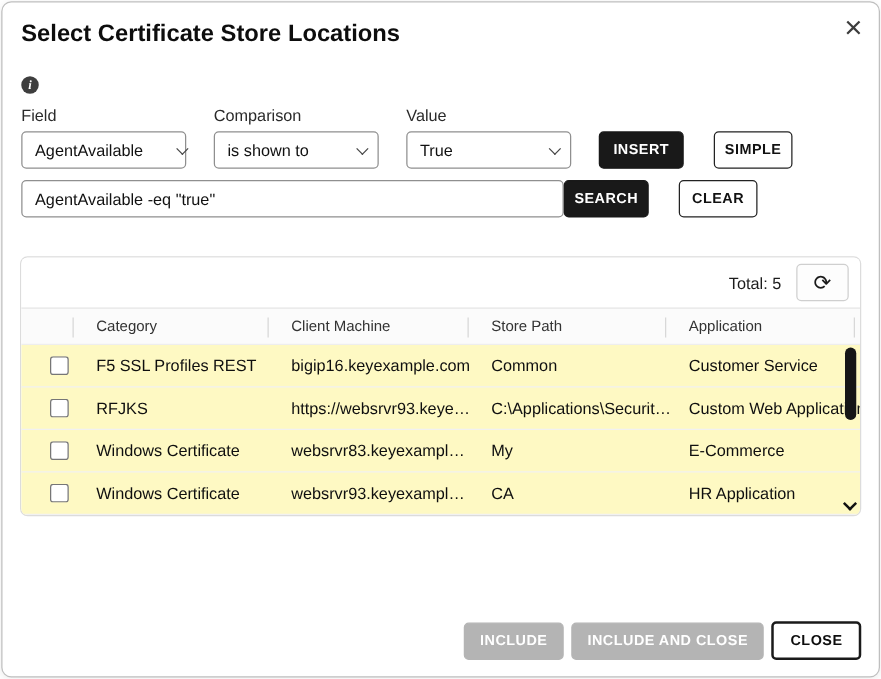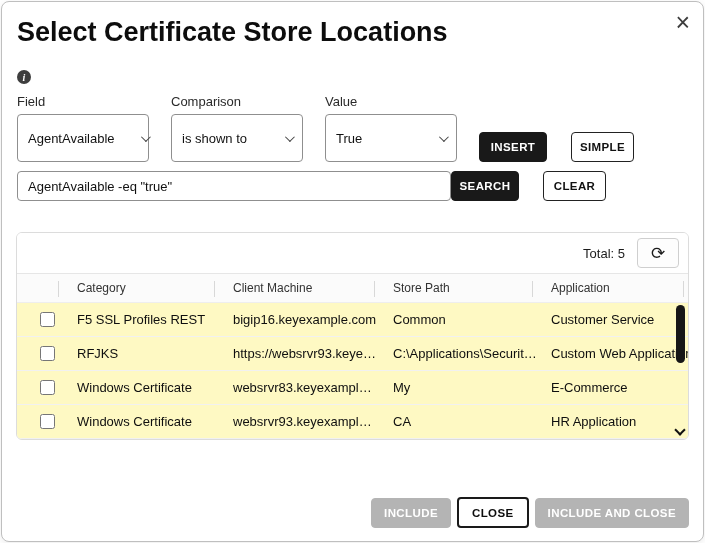--- a/index.html
+++ b/index.html
@@ -12,21 +12,21 @@
     margin: 1px;
     background: #fff;
     border: 1px solid #bfbfbf;
     border-radius: 8px;
     box-shadow: 0 2px 8px rgba(0,0,0,.08);
     overflow: hidden;
   }
 
   
   .dlg-header { padding: 15px 18px 6px 15px; }
-  .dlg-title { font-size: 27px; font-weight: 700; color: #0d0d0d; }
+  .dlg-title { font-size: 19px; font-weight: 700; color: #0d0d0d; }
   .close-btn {
     position: absolute; top: 8px; right: 13px;
     font-size: 25px; line-height: 1; color: #3d3d3d;
     cursor: pointer; background: none; border: none;
     font-family: "Liberation Sans", sans-serif;
   }
 
   
   .info-row { display: flex; align-items: center; gap: 6px; margin: 16px 16px 10px 15px; }
   .info-icon {
@@ -38,21 +38,21 @@
     flex: 0 0 auto;
   }
   .info-text { font-size: 12px; color: #1c1c1c; }
 
   
   .qb { margin: 0 16px 0 15px; }
   .qb-row { display: flex; align-items: flex-end; }
   .qb-group { display: flex; flex-direction: column; gap: 5px; margin-right: 22px; }
   .qb-label { font-size: 13px; color: #2a2a2a; }
   .selectbox {
-    width: 132px; height: 48px;
+    width: 132px; height: 30px;
     border: 1px solid #8f8f8f; border-radius: 4px;
     background: #fff;
     display: flex; align-items: center; justify-content: space-between;
     padding: 0 10px; font-size: 13px; color: #111;
     cursor: pointer;
     gap: 26px;
   }
   .chevron {
     width: 7px; height: 7px;
     border-right: 1.5px solid #444; border-bottom: 1.5px solid #444;
@@ -266,17 +266,17 @@
 
       <div class="v-scrollbar">
         <div class="v-thumb"></div>
         <div class="v-down-arrow"></div>
       </div>
     </div>
   </div>
 
   <div class="dlg-footer">
     <button class="btn btn-gray">INCLUDE</button>
+    <button class="btn btn-gray">INCLUDE AND CLOSE</button>
     <button class="btn btn-close">CLOSE</button>
-    <button class="btn btn-gray">INCLUDE AND CLOSE</button>
   </div>
 
 </div>
 
 </body></html>

